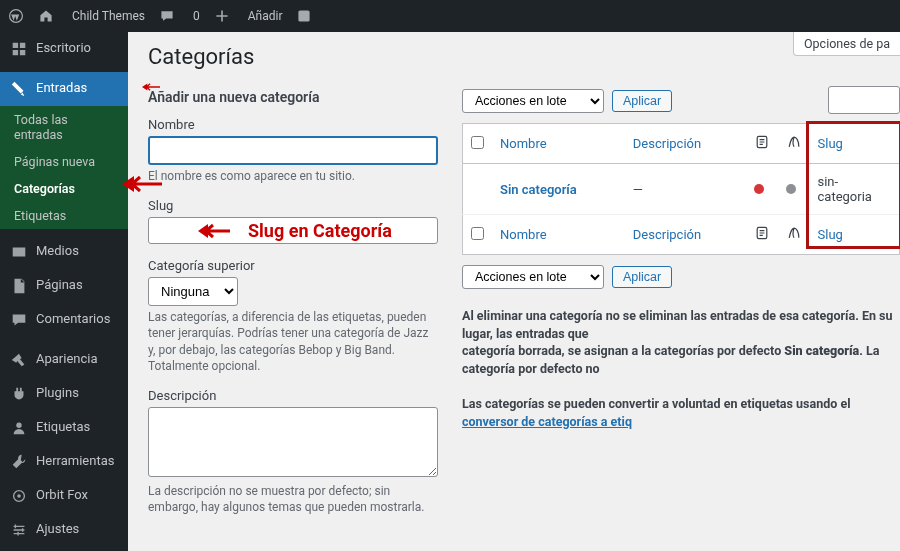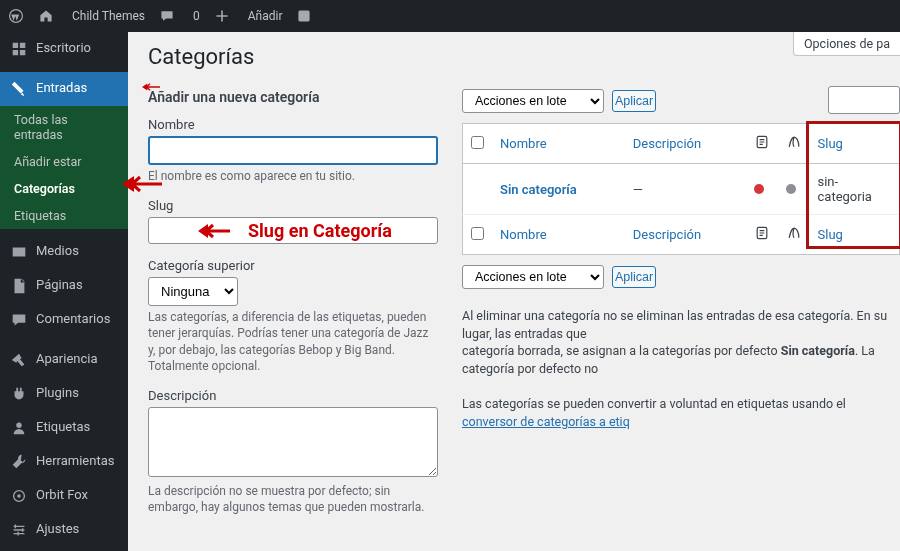--- a/index.html
+++ b/index.html
@@ -38,38 +38,38 @@
 .col-right { flex: 1; padding-right: 0; }
 
 h2.form-heading { font-size: 14px; font-weight: 600; margin-bottom: 12px; }
 .field { margin-bottom: 14px; }
 .field label { display: block; font-size: 13px; margin-bottom: 4px; }
 .field input[type=text], .field select, .field textarea { width: 100%; border: 1px solid #8c8f94; border-radius: 3px; padding: 5px 8px; font-size: 13px; background: #fff; }
 .field input.highlight { border: 2px solid #2271b1; }
 .field textarea { height: 70px; resize: vertical; }
 .field .help { font-size: 12px; color: #646970; margin-top: 3px; line-height: 1.35; }
 .field select { width: 90px; }
-.btn-secondary { background: #f6f7f7; color: #2271b1; border: 1px solid #2271b1; border-radius: 3px; padding: 3px 2px; font-size: 12.5px; cursor: pointer; }
+.btn-secondary { background: #f6f7f7; color: #2271b1; border: 1px solid #2271b1; border-radius: 3px; padding: 3px 10px; font-size: 12.5px; cursor: pointer; }
 select.bulk { border: 1px solid #8c8f94; border-radius: 3px; padding: 3px 20px 3px 8px; font-size: 12.5px; background: #fff; }
 
 .tablenav { display: flex; gap: 8px; align-items: center; margin-bottom: 10px; }
 
 table.cat-table { width: 100%; border-collapse: collapse; background: #fff; border: 1px solid #c3c4c7; }
 table.cat-table th, table.cat-table td { text-align: left; padding: 10px 8px; font-size: 13px; vertical-align: middle; }
 table.cat-table thead th { font-weight: 400; color: #2271b1; cursor: pointer; border-bottom: 1px solid #c3c4c7; }
 table.cat-table thead th:first-child, table.cat-table tbody td:first-child, table.cat-table tfoot th:first-child { width: 24px; }
 table.cat-table thead th:first-child, table.cat-table tfoot th:first-child { color: #3c434a; }
 table.cat-table tfoot th { border-top: 1px solid #c3c4c7; font-weight: 400; color: #2271b1; cursor: pointer; }
 table.cat-table tbody td { border-bottom: 1px solid #eee; }
 table.cat-table tbody td.name { color: #2271b1; font-weight: 600; }
 .dot-red { width: 10px; height: 10px; border-radius: 50%; background: #d63638; display: inline-block; }
 .dot-grey { width: 10px; height: 10px; border-radius: 50%; background: #8c8f94; display: inline-block; }
 .th-icon svg { width: 16px; height: 16px; fill: #3c434a; }
 
-.note { font-size: 12.5px; color: #3c434a; margin-top: 18px; line-height: 1.4; }
+.note { font-size: 12.5px; color: #3c434a; margin-top: 18px; line-height: 1.4; font-weight: bold; }
 .note a { color: #2271b1; text-decoration: underline; }
 
 .annot { position: absolute; color: #c00; font-weight: 700; font-size: 18px; pointer-events: none; display: flex; align-items: center; gap: 18px; }
 .annot svg { fill: #c00; }
 .slug-box { position: absolute; border: 3px solid #a11; pointer-events: none; }
 </style>
 </head>
 <body>
 
 <div class="topbar">
@@ -119,21 +119,21 @@
           <path d="M5 2l10 10-3 3L2 5zM14 14l2 4-4-2z"></path>
         </svg>
         <span>Entradas</span>
       <span class="arrow-red" style="right:-32px;top:6px;"><svg width="40" height="18" viewBox="0 0 40 18">
             <path d="M40 9H10M10 9l8-7M10 9l8 7" stroke="#c00" stroke-width="3" fill="none"></path>
             <path d="M0 9l12-8v16z"></path>
           </svg></span>
     </div>
     <div class="submenu">
       <div class="sub">Todas las entradas</div>
-      <div class="sub">Añadir estar</div>
+      <div class="sub">Páginas nueva</div>
       <div class="sub active" style="position:relative;"><span>Categorías</span>
         <span class="arrow-red" style="right:-34px;top:0;"><svg width="40" height="18" viewBox="0 0 40 18">
               <path d="M40 9H10M10 9l8-7M10 9l8 7" stroke="#c00" stroke-width="3" fill="none"></path>
               <path d="M0 9l12-8v16z"></path>
             </svg></span>
       </div>
       <div class="sub">Etiquetas</div>
     </div>
     <div class="sep"></div>
     <div class="menu-item">

